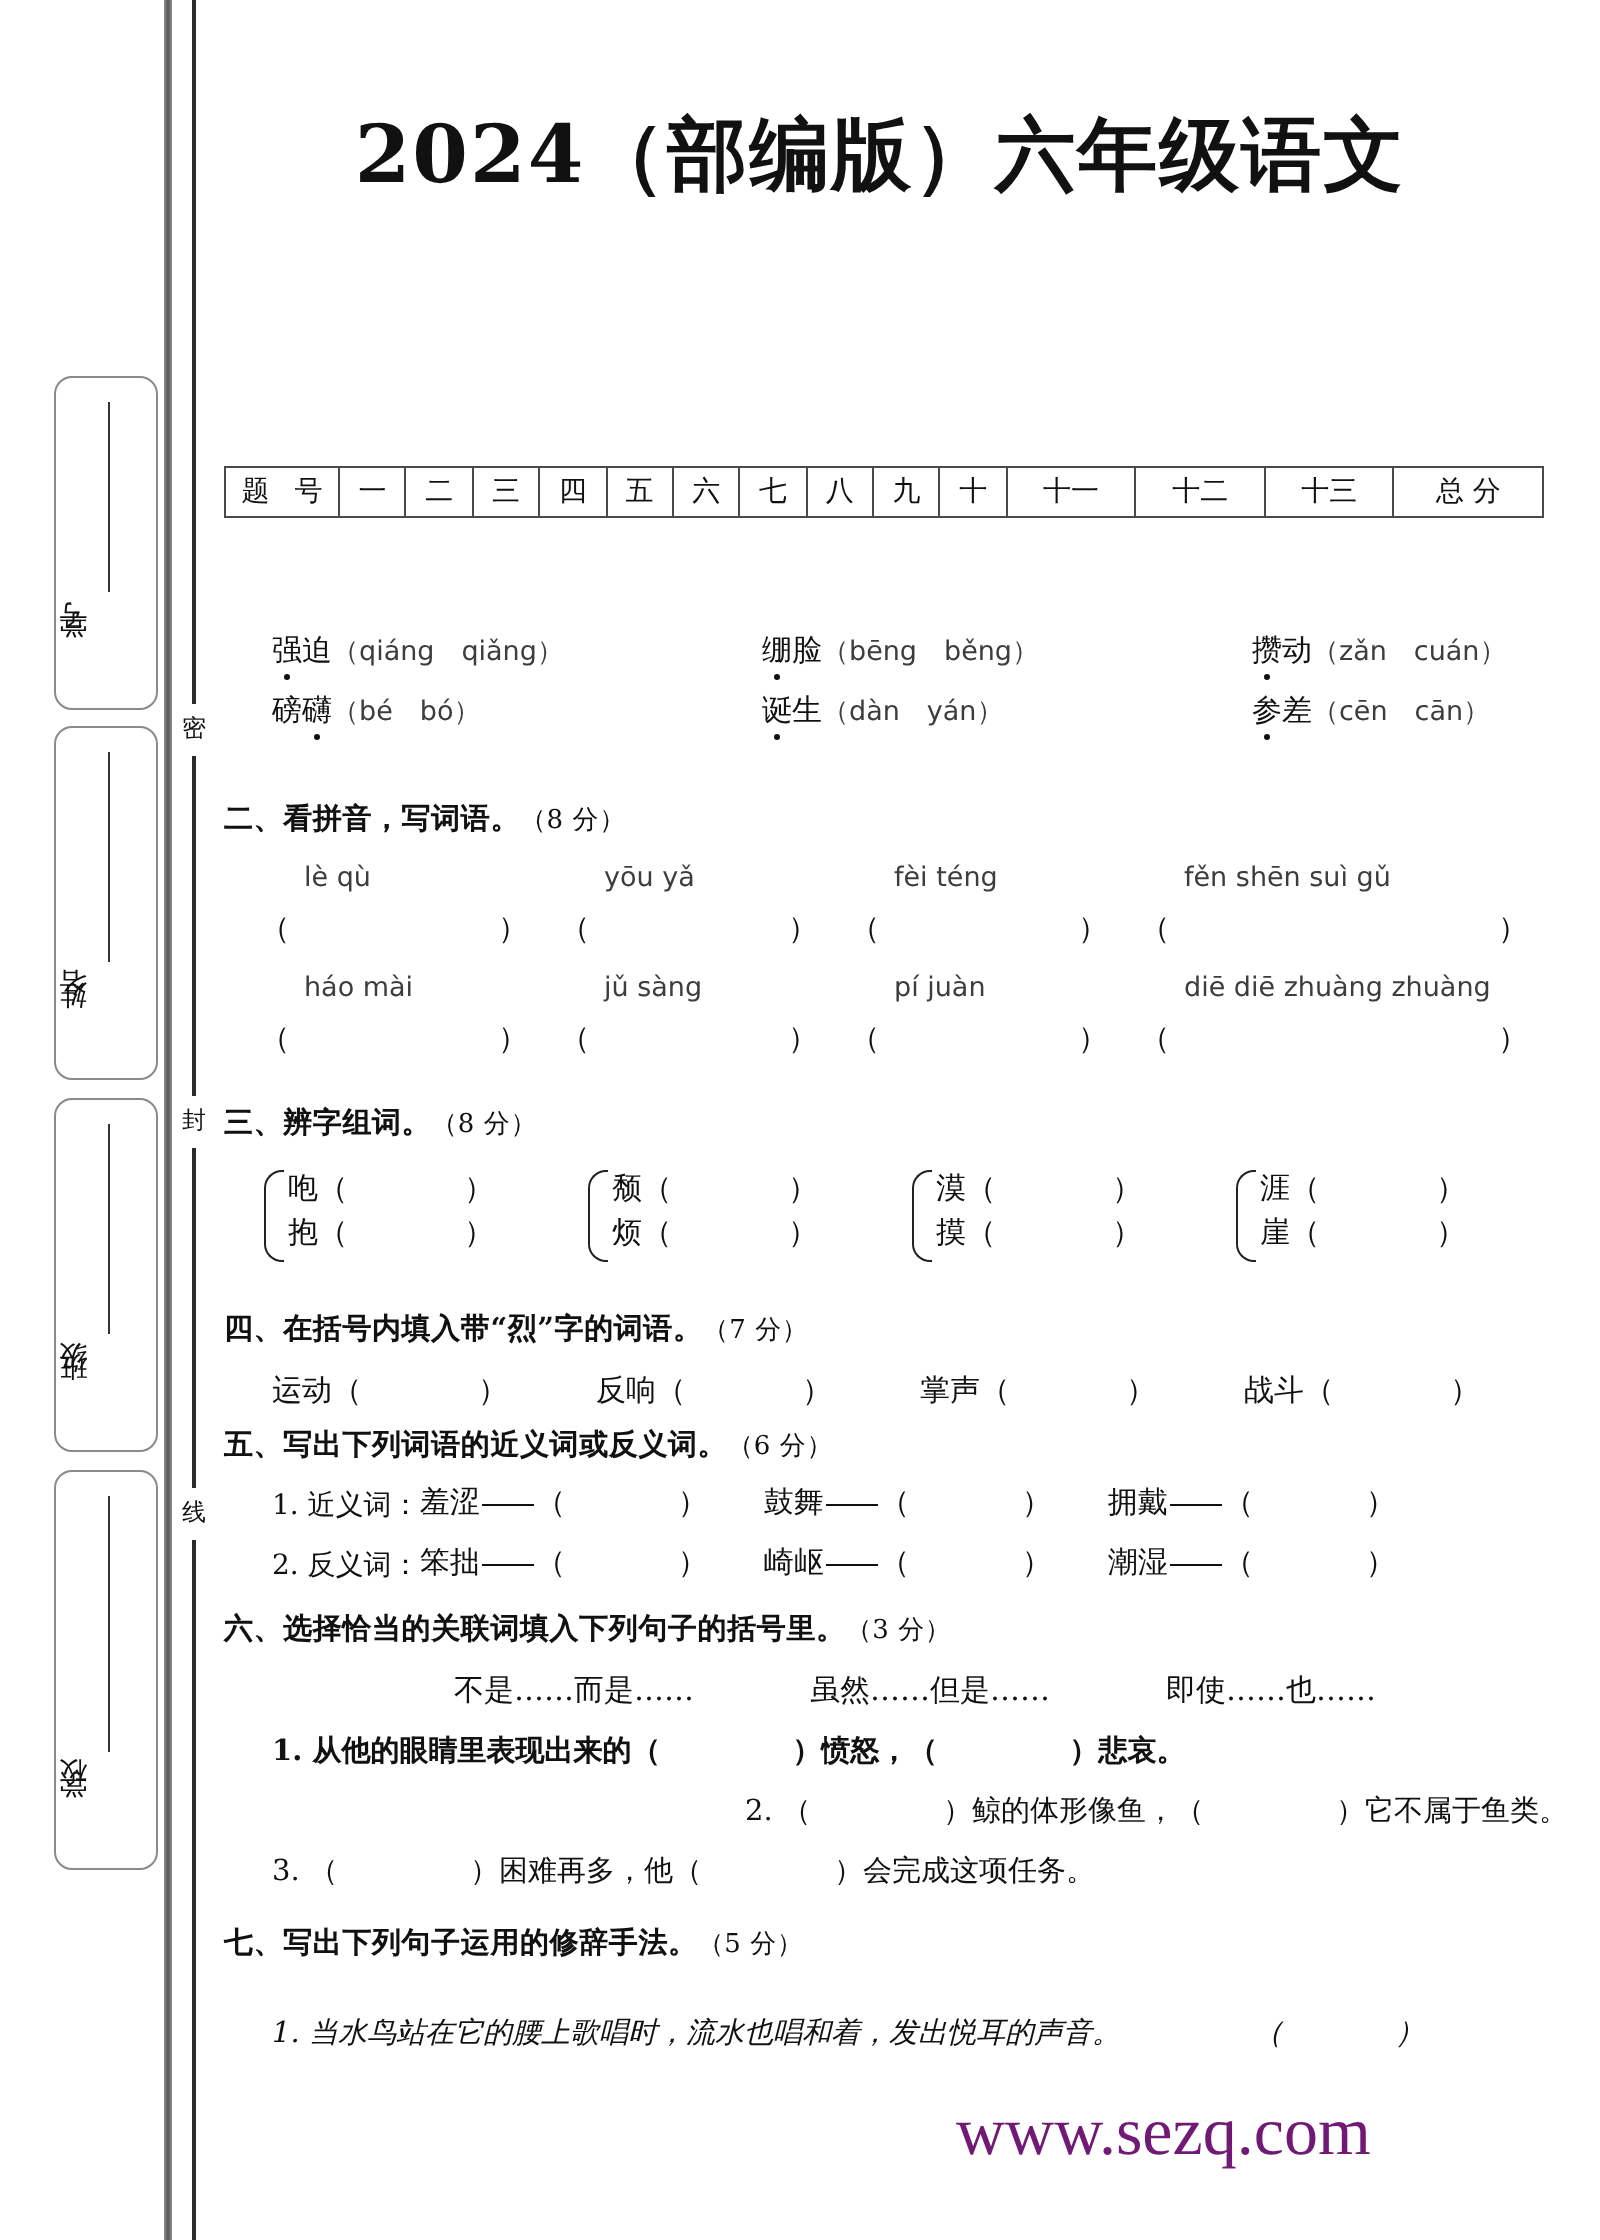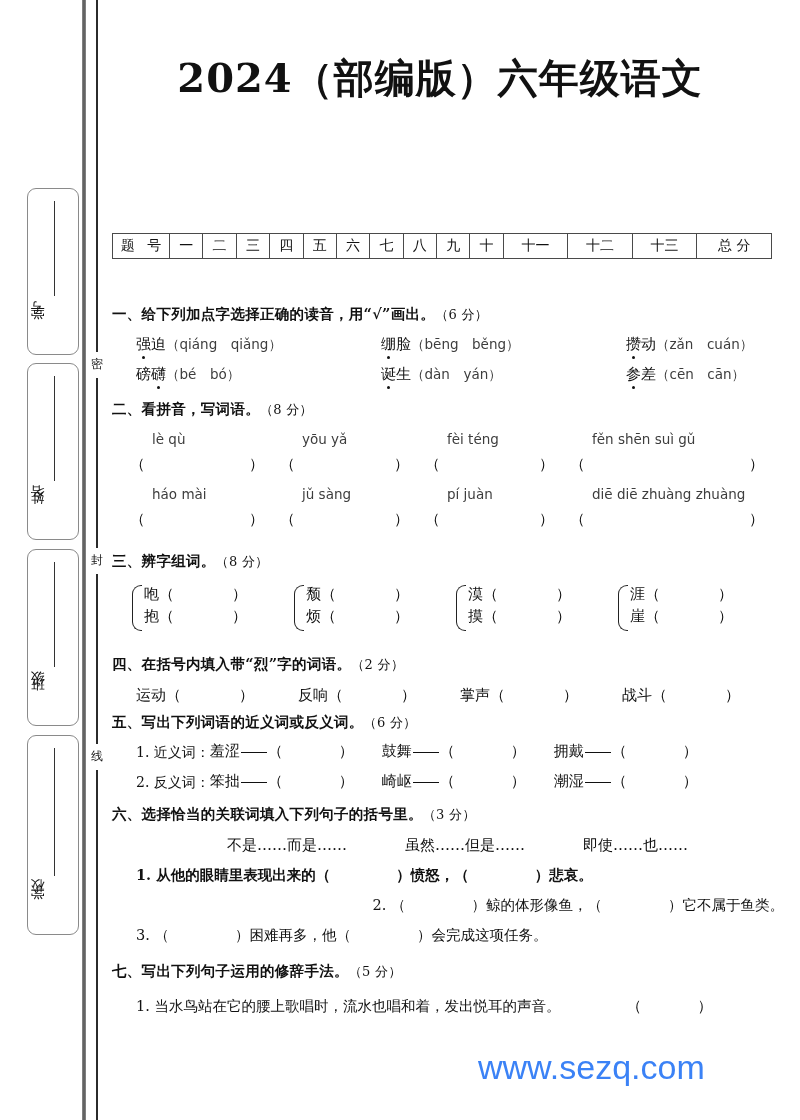--- a/index.html
+++ b/index.html
@@ -133,22 +133,22 @@
     border-radius:9px 0 0 9px;
   }
   .brace-rows{margin-left:12px;}
   .brace-rows div{height:22px;line-height:22px;}
 
   .dash{display:inline-block;width:26px;border-bottom:1.3px solid #111;
         vertical-align:3px;margin:0 1px;}
 
   .watermark{
     position:absolute;left:478px;top:1048px;
-    font-family:Liberation Sans, sans-serif;
-    font-size:34px;color:#3b82f6;letter-spacing:0px;
+    font-family:Liberation Serif, serif;
+    font-size:34px;color:#701a75;letter-spacing:0px;
     user-select:none;
   }
 </style>
 </head>
 <body>
 
 <div class="page">
 
   <div class="seal-line-thick"></div>
   <div class="seal-line-thin"></div>
@@ -199,21 +199,20 @@
           <td class="c">十一</td>
           <td class="c">十二</td>
           <td class="c">十三</td>
           <td class="c">总 分</td>
         </tr>
       </tbody>
   </table>
 
   <div id="sections-root">
       <div class="q" style="top: 305px;">
-        <div class="qtitle">一、给下列加点字选择正确的读音，用“√”画出。<span class="pts">（6 分）</span></div>
         <div class="row" style="margin-top: 10px; padding-left: 24px;"><span class="cell" style="width: 245px;"><span class="hz"><span class="dotted">强</span><span>迫</span></span><span class="py">（qiáng　qiǎng）</span></span><span class="cell" style="width: 245px;"><span class="hz"><span class="dotted">绷</span><span>脸</span></span><span class="py">（bēng　běng）</span></span><span class="cell" style="width: 200px;"><span class="hz"><span class="dotted">攒</span><span>动</span></span><span class="py">（zǎn　cuán）</span></span></div>
         <div class="row" style="margin-top: 10px; padding-left: 24px;"><span class="cell" style="width: 245px;"><span class="hz"><span>磅</span><span class="dotted">礴</span></span><span class="py">（bé　bó）</span></span><span class="cell" style="width: 245px;"><span class="hz"><span class="dotted">诞</span><span>生</span></span><span class="py">（dàn　yán）</span></span><span class="cell" style="width: 200px;"><span class="hz"><span class="dotted">参</span><span>差</span></span><span class="py">（cēn　cān）</span></span></div>
       </div>
       <div class="q" style="top: 400px;">
         <div class="qtitle">二、看拼音，写词语。<span class="pts">（8 分）</span></div>
         <div class="row" style="margin-top: 12px; padding-left: 40px; text-decoration: underline;"><span class="cell py" style="width: 150px;">lè  qù</span><span class="cell py" style="width: 145px;">yōu  yǎ</span><span class="cell py" style="width: 145px;">fèi  téng</span><span class="cell py" style="width: 210px;">fěn  shēn  suì  gǔ</span></div>
         <div class="row" style="margin-top: 4px; padding-left: 18px;"><span class="cell" style="width: 150px;"><span class="paren">（<span style="display:inline-block;width:104px"></span>）</span></span><span class="cell" style="width: 145px;"><span class="paren">（<span style="display:inline-block;width:99px"></span>）</span></span><span class="cell" style="width: 145px;"><span class="paren">（<span style="display:inline-block;width:99px"></span>）</span></span><span class="cell" style="width: 210px;"><span class="paren">（<span style="display:inline-block;width:164px"></span>）</span></span></div>
         <div class="row" style="margin-top: 12px; padding-left: 40px;"><span class="cell py" style="width: 150px;">háo  mài</span><span class="cell py" style="width: 145px;">jǔ  sàng</span><span class="cell py" style="width: 145px;">pí  juàn</span><span class="cell py" style="width: 210px;">diē  diē  zhuàng  zhuàng</span></div>
         <div class="row" style="margin-top: 4px; padding-left: 18px;"><span class="cell" style="width: 150px;"><span class="paren">（<span style="display:inline-block;width:104px"></span>）</span></span><span class="cell" style="width: 145px;"><span class="paren">（<span style="display:inline-block;width:99px"></span>）</span></span><span class="cell" style="width: 145px;"><span class="paren">（<span style="display:inline-block;width:99px"></span>）</span></span><span class="cell" style="width: 210px;"><span class="paren">（<span style="display:inline-block;width:164px"></span>）</span></span></div>
       </div>
@@ -227,35 +226,35 @@
               <div class="hz">烦<span class="paren">（<span style="display:inline-block;width:58px"></span>）</span></div>
             </div></span><span class="brace-group cell" style="width: 162px;"><span class="brace"></span><div class="brace-rows">
               <div class="hz">漠<span class="paren">（<span style="display:inline-block;width:58px"></span>）</span></div>
               <div class="hz">摸<span class="paren">（<span style="display:inline-block;width:58px"></span>）</span></div>
             </div></span><span class="brace-group cell" style="width: 162px;"><span class="brace"></span><div class="brace-rows">
               <div class="hz">涯<span class="paren">（<span style="display:inline-block;width:58px"></span>）</span></div>
               <div class="hz">崖<span class="paren">（<span style="display:inline-block;width:58px"></span>）</span></div>
             </div></span></div>
       </div>
       <div class="q" style="top: 655px;">
-        <div class="qtitle">四、在括号内填入带“烈”字的词语。<span class="pts">（2 分）</span></div>
+        <div class="qtitle">四、在括号内填入带“烈”字的词语。<span class="pts">（7 分）</span></div>
         <div class="row" style="margin-top: 12px; padding-left: 24px;"><span class="cell hz" style="width: 162px;">运动<span class="paren">（<span style="display:inline-block;width:58px"></span>）</span></span><span class="cell hz" style="width: 162px;">反响<span class="paren">（<span style="display:inline-block;width:58px"></span>）</span></span><span class="cell hz" style="width: 162px;">掌声<span class="paren">（<span style="display:inline-block;width:58px"></span>）</span></span><span class="cell hz" style="width: 162px;">战斗<span class="paren">（<span style="display:inline-block;width:58px"></span>）</span></span></div>
       </div>
       <div class="q" style="top: 713px;">
         <div class="qtitle">五、写出下列词语的近义词或反义词。<span class="pts">（6 分）</span></div>
         <div class="row" style="margin-top: 10px; padding-left: 24px;"><span class="hz" style="font-size: 14px;">1. 近义词：</span><span class="cell hz" style="width: 172px;">羞涩<span class="dash"></span><span class="paren">（<span style="display:inline-block;width:56px"></span>）</span></span><span class="cell hz" style="width: 172px;">鼓舞<span class="dash"></span><span class="paren">（<span style="display:inline-block;width:56px"></span>）</span></span><span class="cell hz" style="width: 172px;">拥戴<span class="dash"></span><span class="paren">（<span style="display:inline-block;width:56px"></span>）</span></span></div>
         <div class="row" style="margin-top: 10px; padding-left: 24px;"><span class="hz" style="font-size: 14px;">2. 反义词：</span><span class="cell hz" style="width: 172px;">笨拙<span class="dash"></span><span class="paren">（<span style="display:inline-block;width:56px"></span>）</span></span><span class="cell hz" style="width: 172px;">崎岖<span class="dash"></span><span class="paren">（<span style="display:inline-block;width:56px"></span>）</span></span><span class="cell hz" style="width: 172px;">潮湿<span class="dash"></span><span class="paren">（<span style="display:inline-block;width:56px"></span>）</span></span></div>
       </div>
       <div class="q" style="top: 805px;">
         <div class="qtitle">六、选择恰当的关联词填入下列句子的括号里。<span class="pts">（3 分）</span></div>
         <div class="row" style="margin-top: 12px; padding-left: 115px;"><span class="cell hz" style="width: 178px;">不是……而是……</span><span class="cell hz" style="width: 178px;">虽然……但是……</span><span class="cell hz" style="width: 178px;">即使……也……</span></div>
         <div class="row hz" style="margin-top: 11px; padding-left: 24px; font-size: 14.5px; font-weight: bold;"><span>1. </span><span>从他的眼睛里表现出来的（</span><span style="display: inline-block; width: 66px;"></span><span>）愤怒，（</span><span style="display: inline-block; width: 66px;"></span><span>）悲哀。</span></div>
         <div class="row hz" style="margin-top: 11px; padding-left: 24px; font-size: 14.5px; text-align: right;"><span>2. </span><span>（</span><span style="display: inline-block; width: 66px;"></span><span>）鲸的体形像鱼，（</span><span style="display: inline-block; width: 66px;"></span><span>）它不属于鱼类。</span></div>
         <div class="row hz" style="margin-top: 11px; padding-left: 24px; font-size: 14.5px;"><span>3. </span><span>（</span><span style="display: inline-block; width: 66px;"></span><span>）困难再多，他（</span><span style="display: inline-block; width: 66px;"></span><span>）会完成这项任务。</span></div>
       </div>
       <div class="q" style="top: 962px;">
         <div class="qtitle">七、写出下列句子运用的修辞手法。<span class="pts">（5 分）</span></div>
-        <div class="row hz" style="margin-top: 16px; padding-left: 24px; font-size: 14.5px;"><span>1. </span><span>当水鸟站在它的腰上歌唱时，流水也唱和着，发出悦耳的声音。</span><span style="display: inline-block; width: 66px;"></span><span class="paren">（<span style="display:inline-block;width:56px"></span>）</span></div>
+        <div class="row hz" style="margin-top: 26px; padding-left: 24px; font-size: 14.5px; font-style: italic;"><span>1. </span><span>当水鸟站在它的腰上歌唱时，流水也唱和着，发出悦耳的声音。</span><span style="display: inline-block; width: 66px;"></span><span class="paren">（<span style="display:inline-block;width:56px"></span>）</span></div>
       </div>
     </div>
 
   <div class="watermark">www.sezq.com</div>
 </div>
 
 </body></html>

